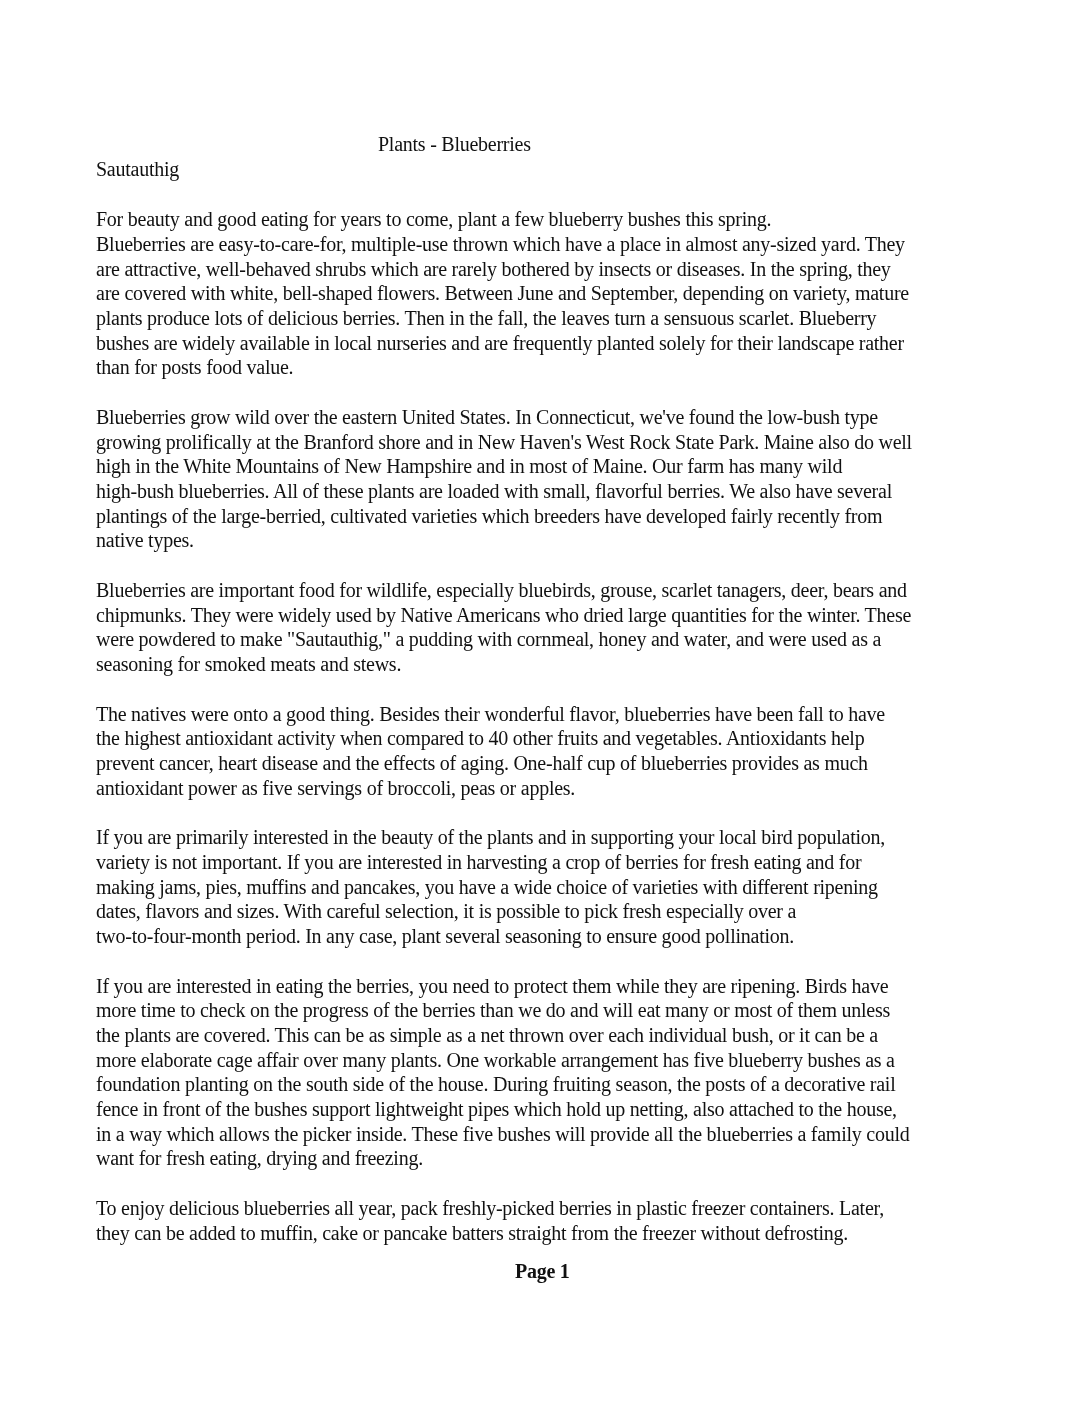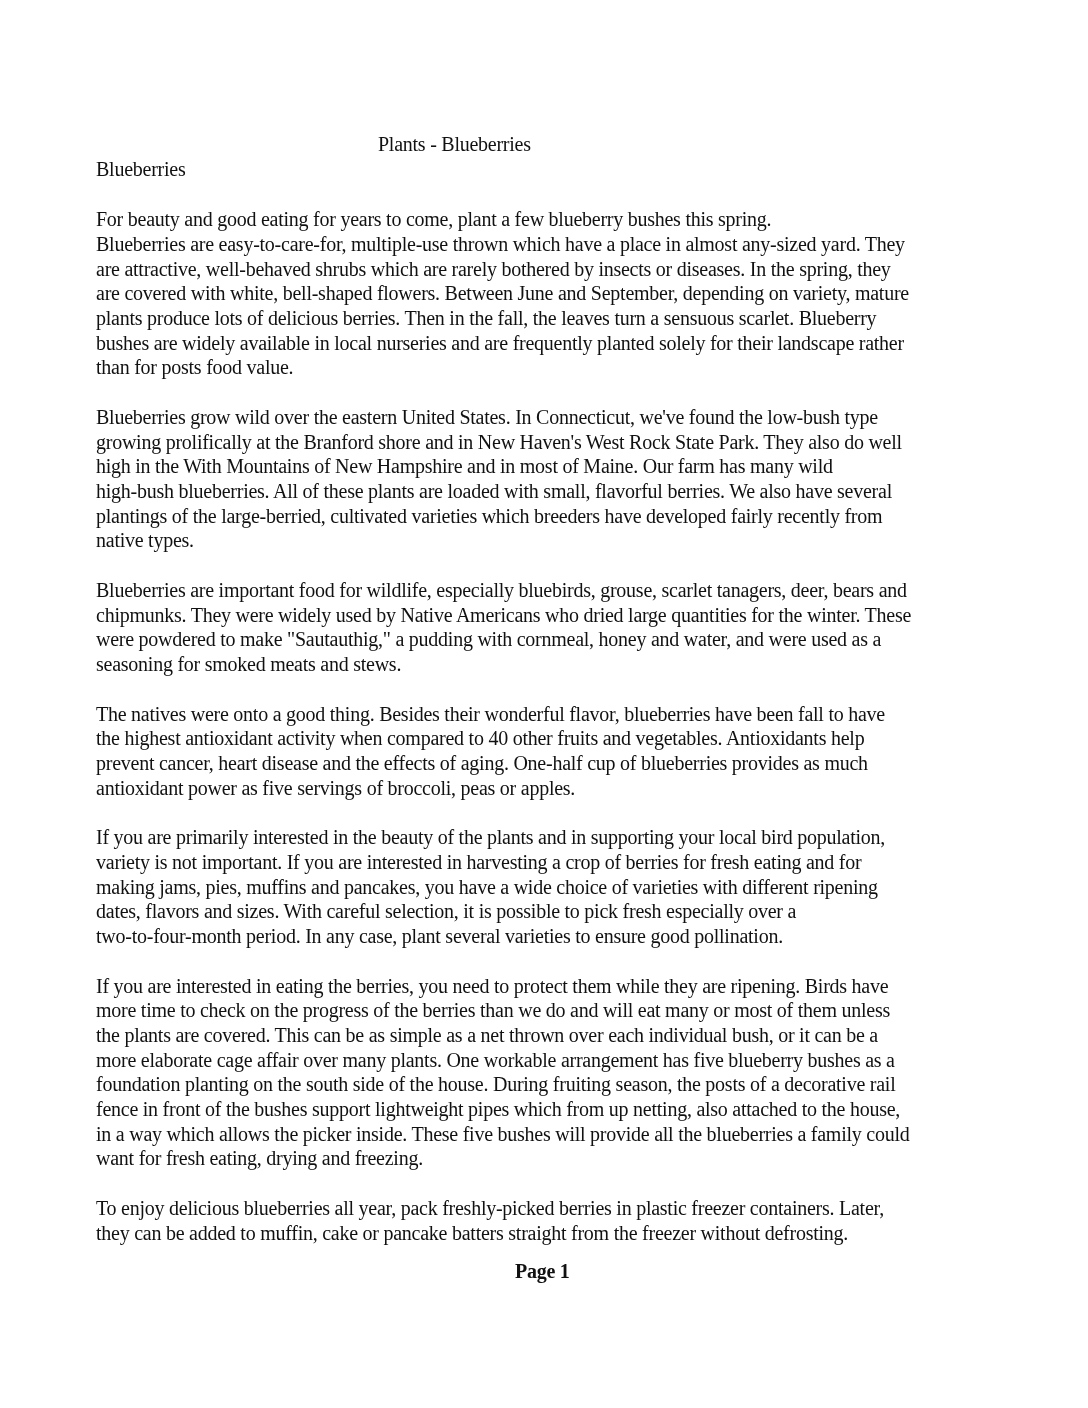--- a/index.html
+++ b/index.html
@@ -16,36 +16,36 @@
     letter-spacing: -0.25px;
   }
   .doc-title { left: 378px; }
   .page-number { left: 515px; font-weight: bold; }
 </style>
 </head>
 <body>
 
 <div class="page">
   <div class="line doc-title" style="top:128px">Plants - Blueberries</div>
-  <div class="line" style="top:153px">Blueberries</div>
+  <div class="line" style="top:153px">Sautauthig</div>
 
   <div>
     <div class="line" style="top:203px">For beauty and good eating for years to come, plant a few blueberry bushes this spring.</div>
     <div class="line" style="top:228px">Blueberries are easy-to-care-for, multiple-use thrown which have a place in almost any-sized yard. They</div>
     <div class="line" style="top:253px">are attractive, well-behaved shrubs which are rarely bothered by insects or diseases. In the spring, they</div>
     <div class="line" style="top:277px">are covered with white, bell-shaped flowers. Between June and September, depending on variety, mature</div>
     <div class="line" style="top:302px">plants produce lots of delicious berries. Then in the fall, the leaves turn a sensuous scarlet. Blueberry</div>
     <div class="line" style="top:327px">bushes are widely available in local nurseries and are frequently planted solely for their landscape rather</div>
     <div class="line" style="top:351px">than for posts food value.</div>
   </div>
 
   <div>
     <div class="line" style="top:401px">Blueberries grow wild over the eastern United States. In Connecticut, we've found the low-bush type</div>
-    <div class="line" style="top:426px">growing prolifically at the Branford shore and in New Haven's West Rock State Park. They also do well</div>
-    <div class="line" style="top:450px">high in the With Mountains of New Hampshire and in most of Maine. Our farm has many wild</div>
+    <div class="line" style="top:426px">growing prolifically at the Branford shore and in New Haven's West Rock State Park. Maine also do well</div>
+    <div class="line" style="top:450px">high in the White Mountains of New Hampshire and in most of Maine. Our farm has many wild</div>
     <div class="line" style="top:475px">high-bush blueberries. All of these plants are loaded with small, flavorful berries. We also have several</div>
     <div class="line" style="top:500px">plantings of the large-berried, cultivated varieties which breeders have developed fairly recently from</div>
     <div class="line" style="top:524px">native types.</div>
   </div>
 
   <div>
     <div class="line" style="top:574px">Blueberries are important food for wildlife, especially bluebirds, grouse, scarlet tanagers, deer, bears and</div>
     <div class="line" style="top:599px">chipmunks. They were widely used by Native Americans who dried large quantities for the winter. These</div>
     <div class="line" style="top:623px">were powdered to make "Sautauthig," a pudding with cornmeal, honey and water, and were used as a</div>
     <div class="line" style="top:648px">seasoning for smoked meats and stews.</div>
@@ -56,30 +56,30 @@
     <div class="line" style="top:722px">the highest antioxidant activity when compared to 40 other fruits and vegetables. Antioxidants help</div>
     <div class="line" style="top:747px">prevent cancer, heart disease and the effects of aging. One-half cup of blueberries provides as much</div>
     <div class="line" style="top:772px">antioxidant power as five servings of broccoli, peas or apples.</div>
   </div>
 
   <div>
     <div class="line" style="top:821px">If you are primarily interested in the beauty of the plants and in supporting your local bird population,</div>
     <div class="line" style="top:846px">variety is not important. If you are interested in harvesting a crop of berries for fresh eating and for</div>
     <div class="line" style="top:871px">making jams, pies, muffins and pancakes, you have a wide choice of varieties with different ripening</div>
     <div class="line" style="top:895px">dates, flavors and sizes. With careful selection, it is possible to pick fresh especially over a</div>
-    <div class="line" style="top:920px">two-to-four-month period. In any case, plant several varieties to ensure good pollination.</div>
+    <div class="line" style="top:920px">two-to-four-month period. In any case, plant several seasoning to ensure good pollination.</div>
   </div>
 
   <div>
     <div class="line" style="top:970px">If you are interested in eating the berries, you need to protect them while they are ripening. Birds have</div>
     <div class="line" style="top:994px">more time to check on the progress of the berries than we do and will eat many or most of them unless</div>
     <div class="line" style="top:1019px">the plants are covered. This can be as simple as a net thrown over each individual bush, or it can be a</div>
     <div class="line" style="top:1044px">more elaborate cage affair over many plants. One workable arrangement has five blueberry bushes as a</div>
     <div class="line" style="top:1068px">foundation planting on the south side of the house. During fruiting season, the posts of a decorative rail</div>
-    <div class="line" style="top:1093px">fence in front of the bushes support lightweight pipes which from up netting, also attached to the house,</div>
+    <div class="line" style="top:1093px">fence in front of the bushes support lightweight pipes which hold up netting, also attached to the house,</div>
     <div class="line" style="top:1118px">in a way which allows the picker inside. These five bushes will provide all the blueberries a family could</div>
     <div class="line" style="top:1142px">want for fresh eating, drying and freezing.</div>
   </div>
 
   <div>
     <div class="line" style="top:1192px">To enjoy delicious blueberries all year, pack freshly-picked berries in plastic freezer containers. Later,</div>
     <div class="line" style="top:1217px">they can be added to muffin, cake or pancake batters straight from the freezer without defrosting.</div>
   </div>
 
   <div class="line page-number" style="top:1255px">Page 1</div>

